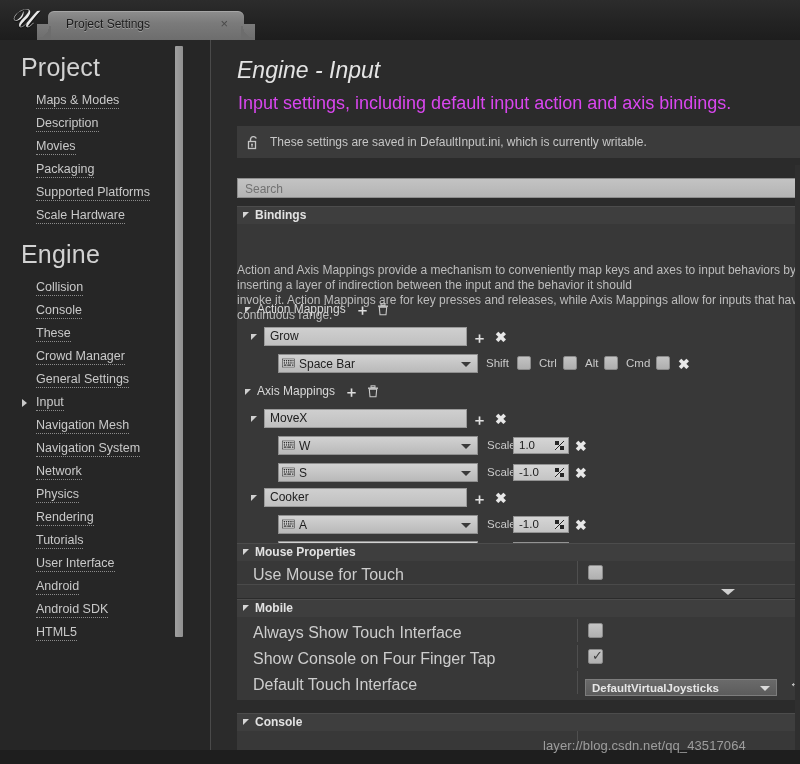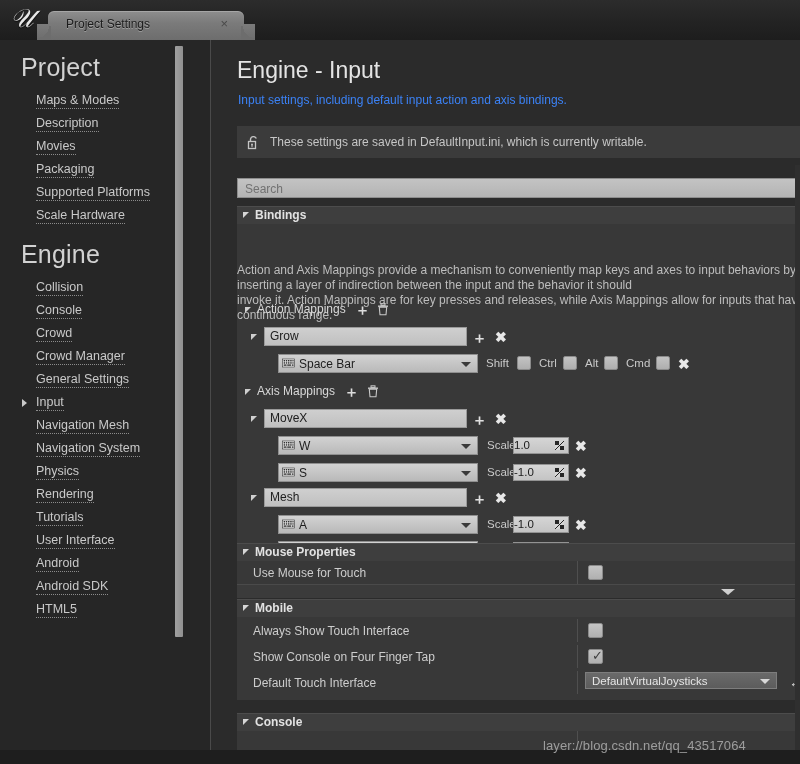--- a/index.html
+++ b/index.html
@@ -115,25 +115,25 @@
 
   
   .main {
     position: absolute; left: 211px; top: 40px;
     width: 589px; height: 724px;
     background: #2b2b2b;
     overflow: hidden;
   }
   .page-title {
     position: absolute; left: 26px; top: 17px;
-    font-size: 23px; color: #e4e4e4;
+    font-size: 23px; color: #e4e4e4; font-style: italic;
   }
   .page-sub {
     position: absolute; left: 27px; top: 53px;
-    font-size: 12px; color: #3b82f6;
+    font-size: 18px; color: #d946ef;
   }
   .notice {
     position: absolute; left: 26px; top: 86px;
     width: 571px; height: 32px;
     background: #3b3b3b;
     display: flex; align-items: center;
   }
   .notice-icon {
     margin-left: 10px; margin-right: 10px;
     color: #c5c5c5;
@@ -244,21 +244,21 @@
     background: linear-gradient(180deg,#c3c3c3,#aeaeae);
     border:1px solid #8b8b8b; box-sizing:border-box; border-radius:2px;
   }
   .scale-label{ position:absolute; left:250px; top:4px; font-size:11.5px; color:#c9c9c9;}
   .scale-field{
     position:absolute; left:276px; top:2px;
     width:56px; height:17px;
     background: linear-gradient(180deg,#d5d5d5,#c4c4c4);
     border:1px solid #939393; box-sizing:border-box;
     font-size:11.5px; color:#1c1c1c;
-    line-height:15px;
+    padding-left:5px; line-height:15px;
   }
   .scale-field .spin{
     position:absolute; right:4px; top:3px; width:9px; height:9px;
     background: linear-gradient(135deg, #d5d5d5 0 45%, #262626 45% 55%, #d5d5d5 55% 100%);
   }
   .scale-field .spin::before{
     content:""; position:absolute; left:0; top:0; width:4px;height:4px;background:#262626;
   }
   .scale-field .spin::after{
     content:""; position:absolute; right:0; bottom:0; width:4px;height:4px;background:#262626;
@@ -270,35 +270,35 @@
     background:#3b3b3b;
     border-top:1px solid #4a4a4a;
   }
   .expander-bar .dn{
     position:absolute; left:484px; top:4px; width:0;height:0;
     border-left:7px solid transparent; border-right:7px solid transparent;
     border-top:6px solid #cfcfcf;
   }
 
   .prop-row{ position:absolute; left:26px; width:571px; height:23px; }
-  .prop-label{ position:absolute; left:16px; top:5px; font-size:12px; color:#cdcdcd; }
+  .prop-label{ position:absolute; left:16px; top:5px; font-size:16px; color:#cdcdcd; }
   .prop-split{ position:absolute; left:340px; top:0; width:1px; height:23px; background:#4f4f4f; }
   .prop-check{
     position:absolute; left:351px; top:4px; width:15px; height:15px;
     background: linear-gradient(180deg,#c4c4c4,#b0b0b0);
     border:1px solid #8b8b8b; box-sizing:border-box; border-radius:2px;
   }
   .prop-check .tick{
     position:absolute; left:3px; top:-2px;
     font-size:13px; color:#3e3e3e; line-height:15px;
   }
   .prop-select{
-    position:absolute; left:348px; top:1px; width:192px; height:17px;
+    position:absolute; left:348px; top:8px; width:192px; height:17px;
     background: linear-gradient(180deg,#6a6a6a,#5c5c5c);
-    border:1px solid #7d7d7d; box-sizing:border-box;
+    border:1px solid #7d7d7d; box-sizing:border-box;font-weight:bold;
   }
   .prop-select .pslabel{ position:absolute; left:6px; top:1px; font-size:11.5px; color:#e6e6e6; line-height:15px;}
   .prop-select .pscaret{
     position:absolute; right:6px; top:6px; width:0;height:0;
     border-left:5px solid transparent; border-right:5px solid transparent;
     border-top:5px solid #d9d9d9;
   }
   .revert-arrow{
     position:absolute; left:552px; top:5px;
     font-size:14px; color:#dcdcdc; line-height:13px;
@@ -338,29 +338,30 @@
     <div class="nav-item"><span class="lbl">Maps &amp; Modes</span></div>
     <div class="nav-item"><span class="lbl">Description</span></div>
     <div class="nav-item"><span class="lbl">Movies</span></div>
     <div class="nav-item"><span class="lbl">Packaging</span></div>
     <div class="nav-item"><span class="lbl">Supported Platforms</span></div>
     <div class="nav-item"><span class="lbl">Scale Hardware</span></div>
 
     <div class="nav-group">Engine</div>
     <div class="nav-item"><span class="lbl">Collision</span></div>
     <div class="nav-item"><span class="lbl">Console</span></div>
-    <div class="nav-item"><span class="lbl">Crowd</span></div>
+    <div class="nav-item"><span class="lbl">These</span></div>
     <div class="nav-item"><span class="lbl">Crowd Manager</span></div>
     <div class="nav-item"><span class="lbl">General Settings</span></div>
     <div class="nav-item selected">
       <span class="arrow"></span>
       <span class="lbl">Input</span>
     </div>
     <div class="nav-item"><span class="lbl">Navigation Mesh</span></div>
     <div class="nav-item"><span class="lbl">Navigation System</span></div>
+    <div class="nav-item"><span class="lbl">Network</span></div>
     <div class="nav-item"><span class="lbl">Physics</span></div>
     <div class="nav-item"><span class="lbl">Rendering</span></div>
     <div class="nav-item"><span class="lbl">Tutorials</span></div>
     <div class="nav-item"><span class="lbl">User Interface</span></div>
 
     <div class="nav-item"><span class="lbl">Android</span></div>
     <div class="nav-item"><span class="lbl">Android SDK</span></div>
     <div class="nav-item"><span class="lbl">HTML5</span></div>
   </div>
 
@@ -538,21 +539,21 @@
     <span class="scale-label">Scale</span>
     <div class="scale-field">
       <span>-1.0</span>
       <span class="spin"></span>
     </div>
     <span class="key-x">✖</span>
   </div>
 
   <div class="map-row" style="top:447px">
     <span class="map-tri"></span>
-    <div class="name-field">Mesh</div>
+    <div class="name-field">Cooker</div>
     <span class="row-plus">＋</span>
     <span class="row-x">✖</span>
   </div>
 
   <div class="key-row" style="top:474px">
     <div class="key-select">
       <span class="kicon">
         <svg width="13" height="13" viewBox="0 0 13 13">
             <rect x="0.5" y="2" width="12" height="8" fill="#f0f0f0" stroke="#333" stroke-width="0.6"></rect>
             <g fill="#333">

